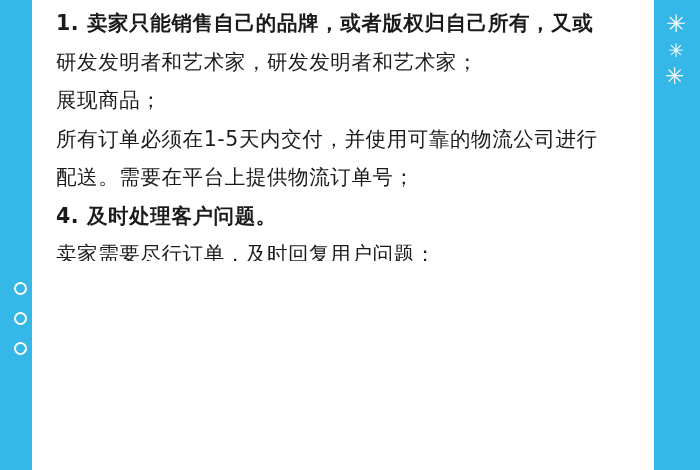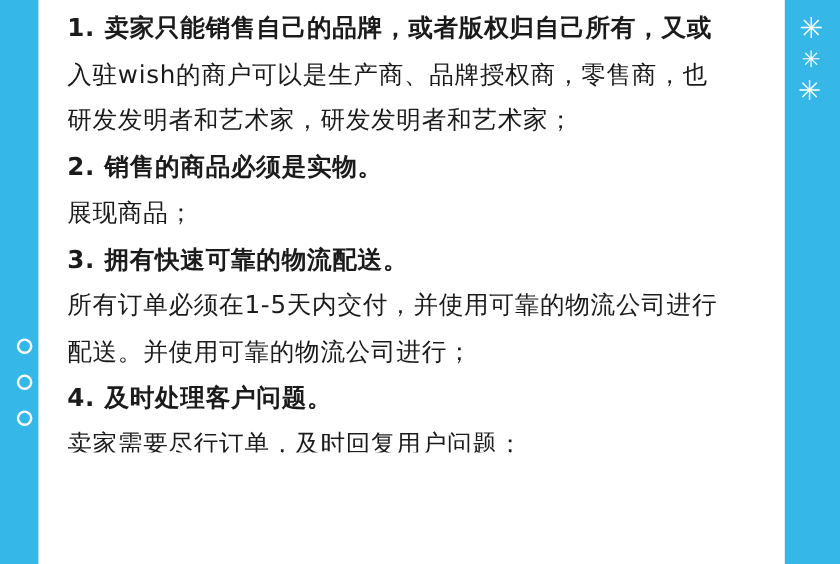--- a/index.html
+++ b/index.html
@@ -110,24 +110,21 @@
   </div>
 
   <div class="sparkles">
     <span class="spark s1">✳</span>
     <span class="spark s2">✳</span>
     <span class="spark s3">✳</span>
   </div>
 
   <div class="content">
     <div class="line bold">1. 卖家只能销售自己的品牌，或者版权归自己所有，又或</div>
-    <div class="line">入驻wish的商户可以是生产商、品牌授权商，零售商，也</div>
     <div class="line">研发发明者和艺术家，研发发明者和艺术家；</div>
-    <div class="line bold">2. 销售的商品必须是实物。</div>
     <div class="line">展现商品；</div>
-    <div class="line bold">3. 拥有快速可靠的物流配送。</div>
     <div class="line">所有订单必须在1-5天内交付，并使用可靠的物流公司进行</div>
-    <div class="line">配送。并使用可靠的物流公司进行；</div>
+    <div class="line">配送。需要在平台上提供物流订单号；</div>
     <div class="line bold">4. 及时处理客户问题。</div>
     <div class="line clip">卖家需要尽行订单，及时回复用户问题；</div>
   </div>
 
 </div>
 
 </body></html>

